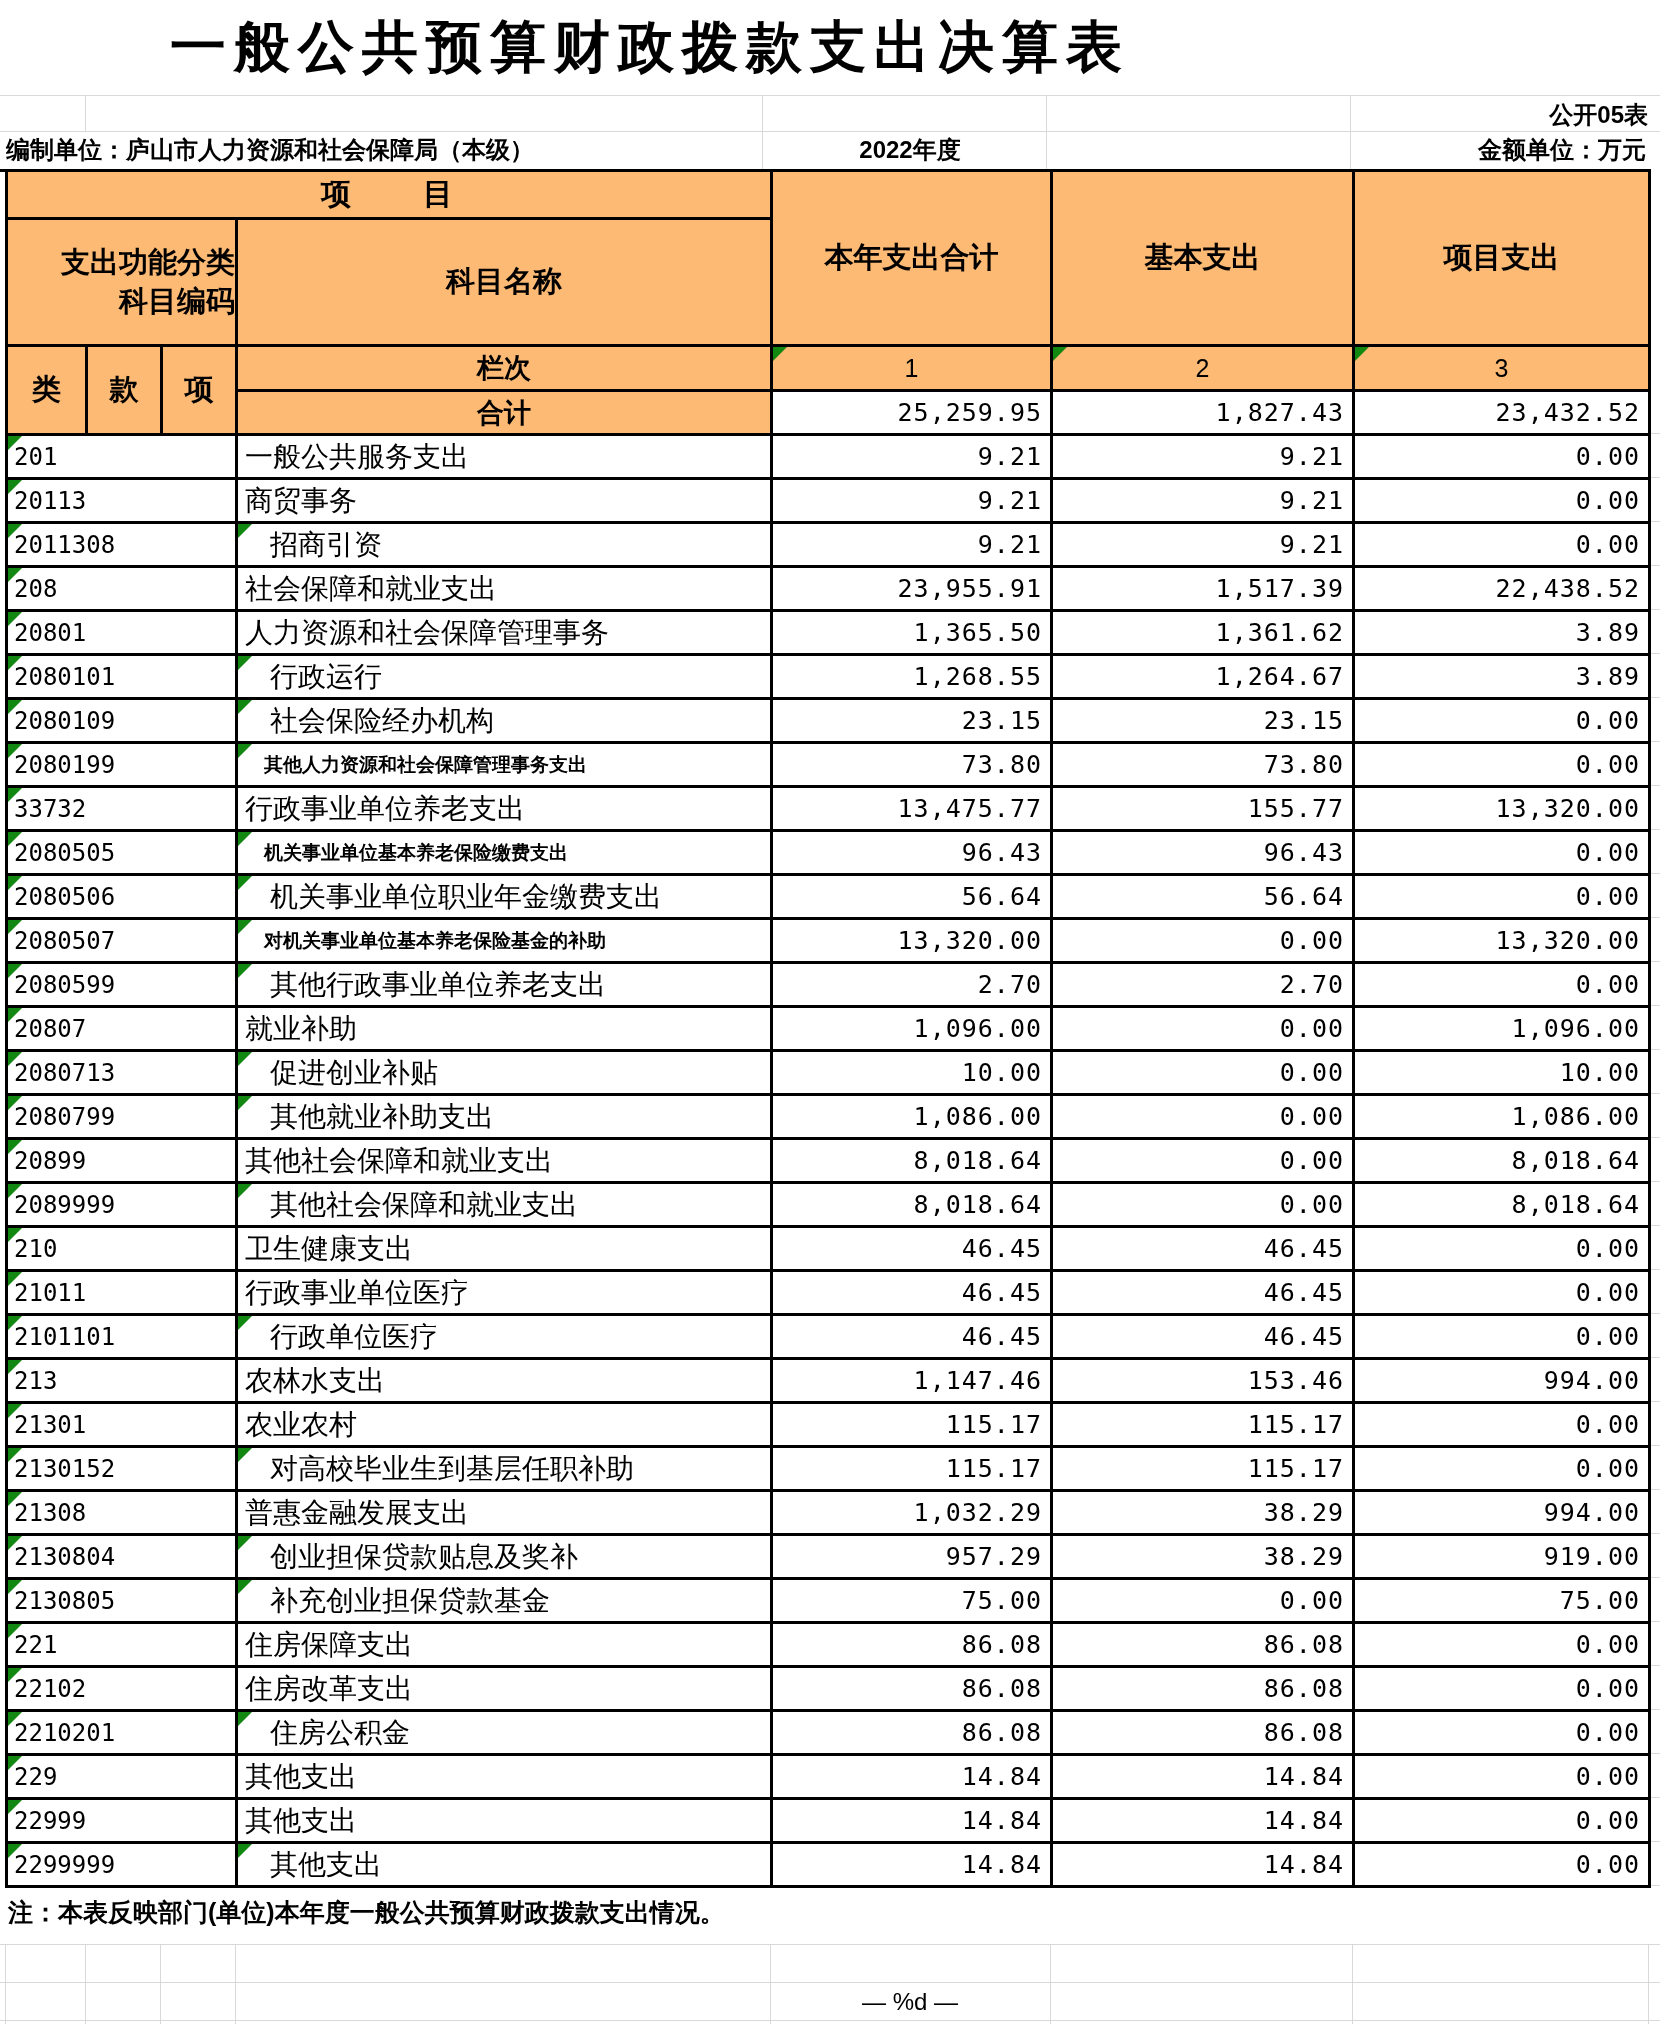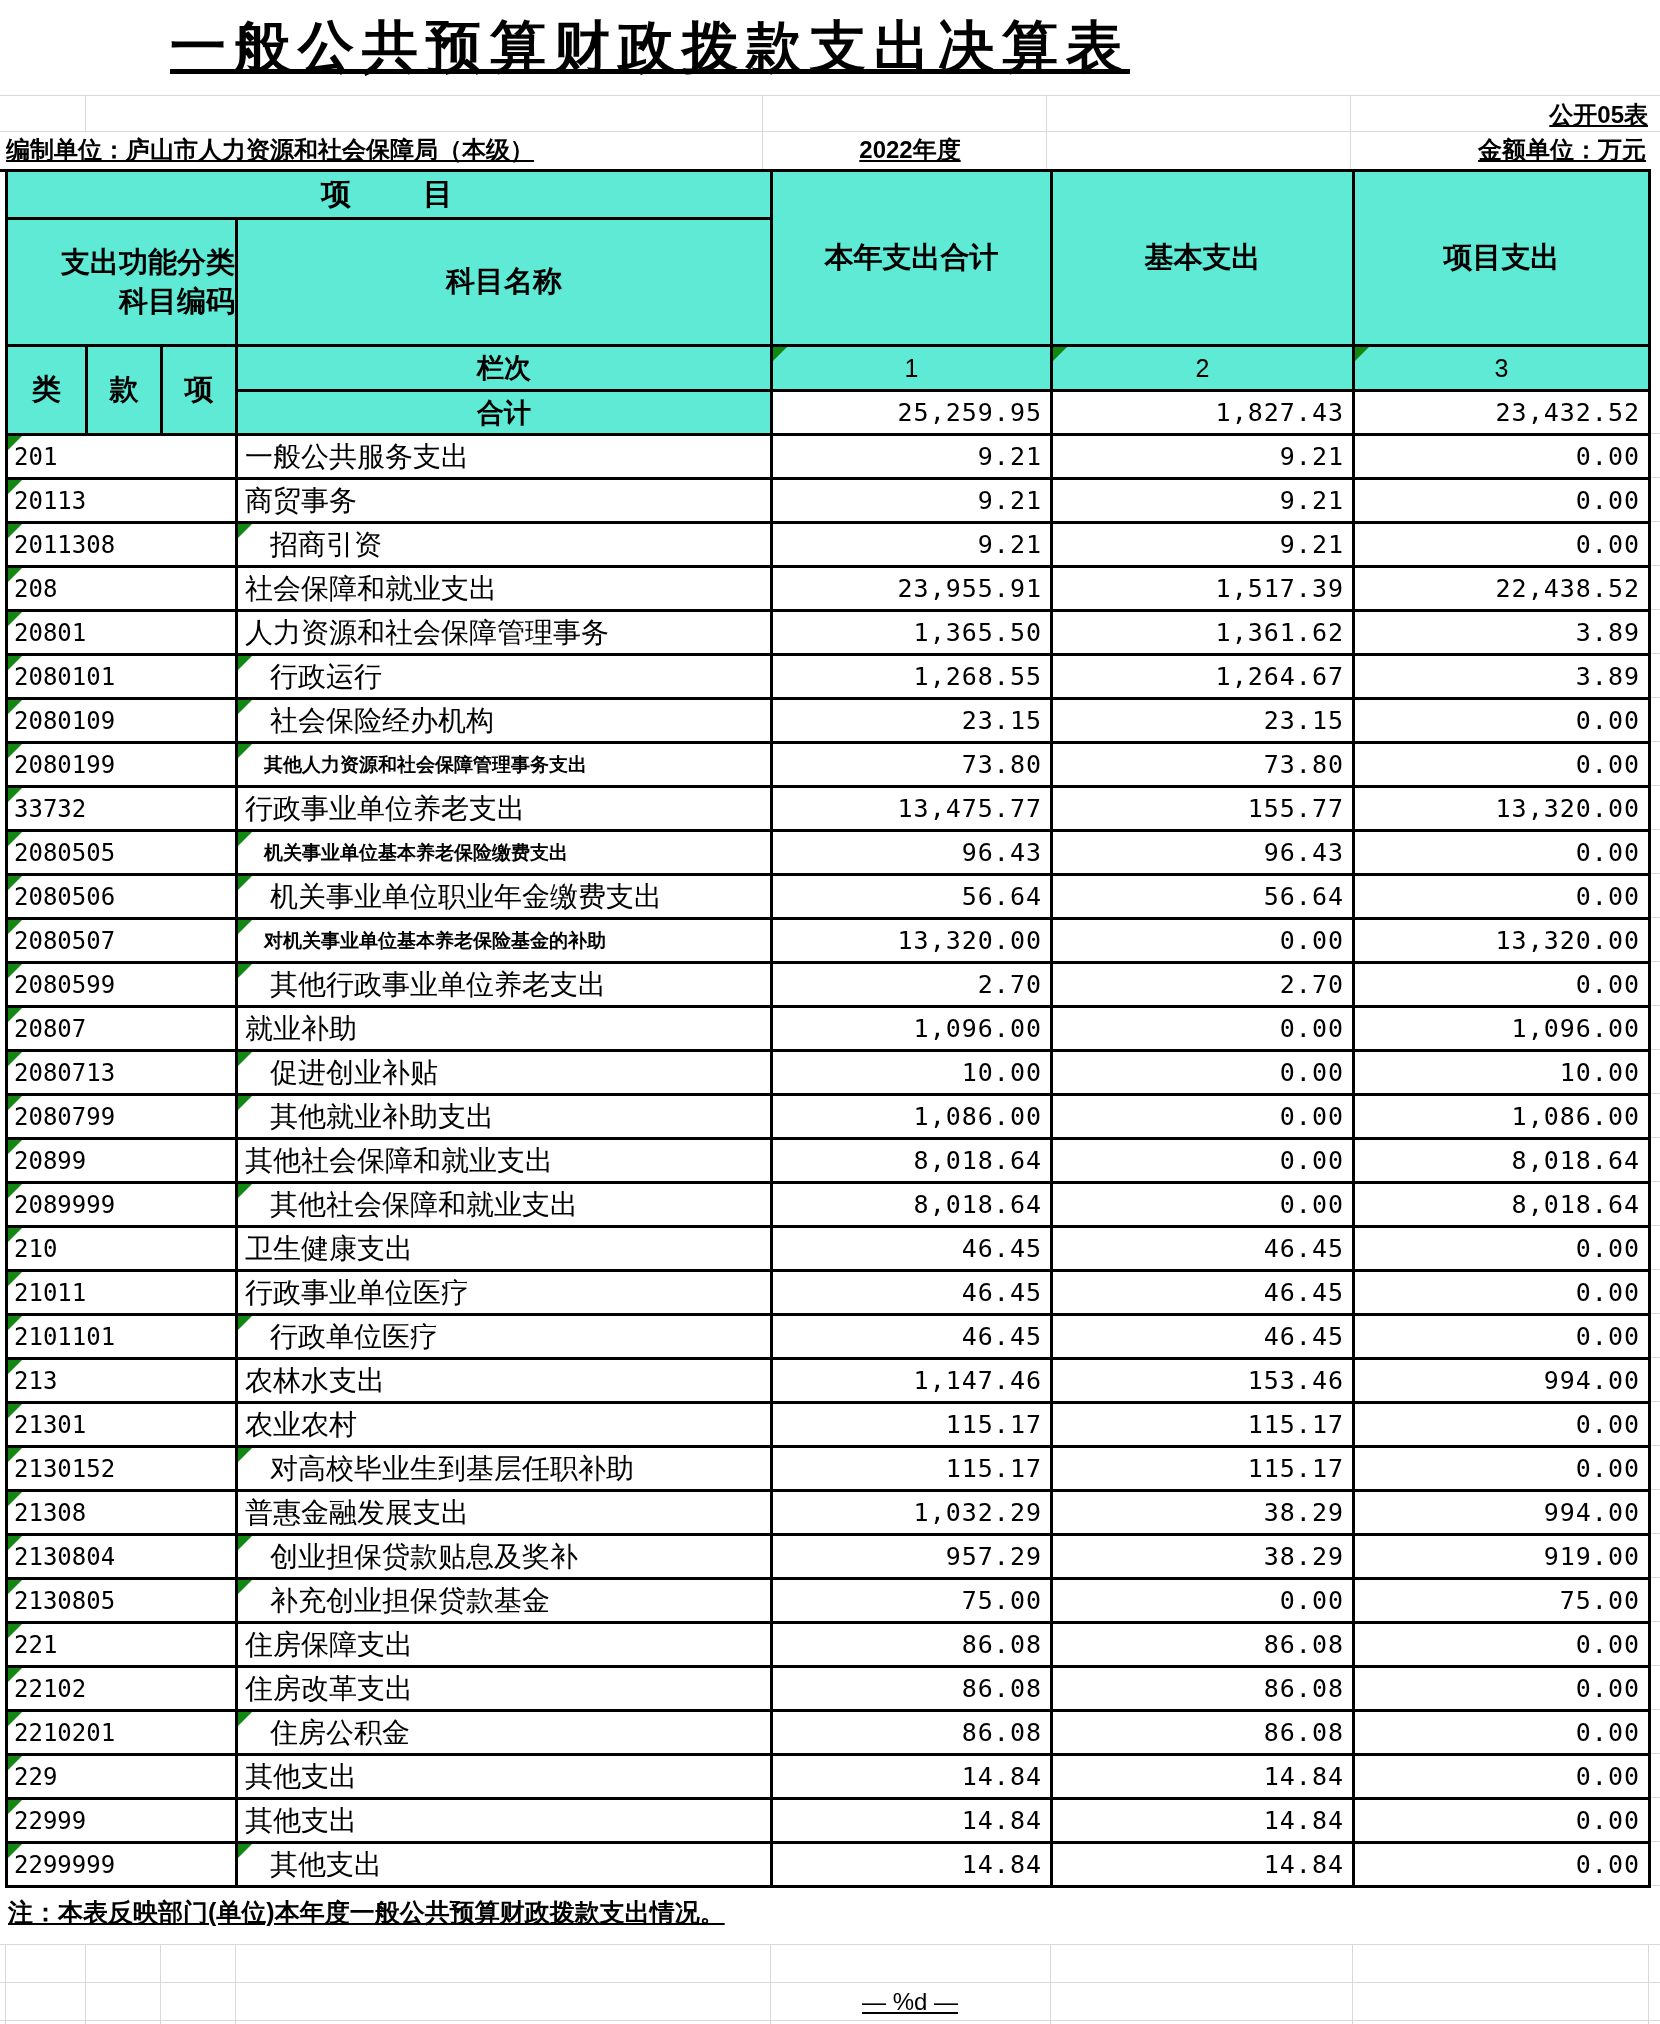--- a/index.html
+++ b/index.html
@@ -1,33 +1,33 @@
 <!DOCTYPE html>
 <html><head>
 <meta charset="utf-8">
 <style>
   html,body{margin:0;padding:0;}
   body{width:1660px;height:2024px;position:relative;background:#fff;
        font-family:"Liberation Sans",sans-serif;color:#000;overflow:hidden;}
-  .abs{position:absolute;text-decoration:underline;}
+  .abs{position:absolute;}
   .title{left:0;top:10px;width:1300px;text-align:center;font-size:56px;font-weight:bold;
          letter-spacing:8px;white-space:nowrap;}
   .sheet-label{top:99px;right:12px;font-size:24px;font-weight:bold;}
   .meta{font-size:24px;font-weight:bold;white-space:nowrap;}
   .prepared{left:6px;top:134px;}
   .year{left:770px;top:134px;width:280px;text-align:center;}
   .unit{top:134px;right:14px;}
   .hline{height:1px;background:#d9d9d9;left:0;width:1660px;}
   .vline{width:1px;background:#d9d9d9;}
   .thick-ext{left:0;top:169px;width:10px;height:3px;background:#000;}
   table{border-collapse:collapse;table-layout:fixed;position:absolute;left:5px;top:169px;
         width:1643px;}
   td{border:3px solid #000;padding:0;position:relative;overflow:hidden;white-space:nowrap;
      vertical-align:middle;}
-  .gray{background:#5eead4;text-align:center;}
+  .gray{background:#fdba74;text-align:center;}
   .hproj{font-size:30px;font-weight:bold;letter-spacing:4px;}
   .hbig{font-size:29px;font-weight:bold;}
   .prelines{white-space:pre-line;line-height:1.35;text-align:right;}
   .hmid{font-size:27px;font-weight:bold;}
   .colnum{font-size:25px;}
   tr.h1{height:48px;} tr.h2{height:127px;} tr.h3{height:45px;} tr.h4{height:44px;}
   tbody.rows tr{height:44px;}
   .code{font-family:"DejaVu Sans Mono","Liberation Mono",monospace;font-size:24px;
         text-align:left;padding-left:6px;}
   .name{font-size:28px;text-align:left;padding-left:7px;}

